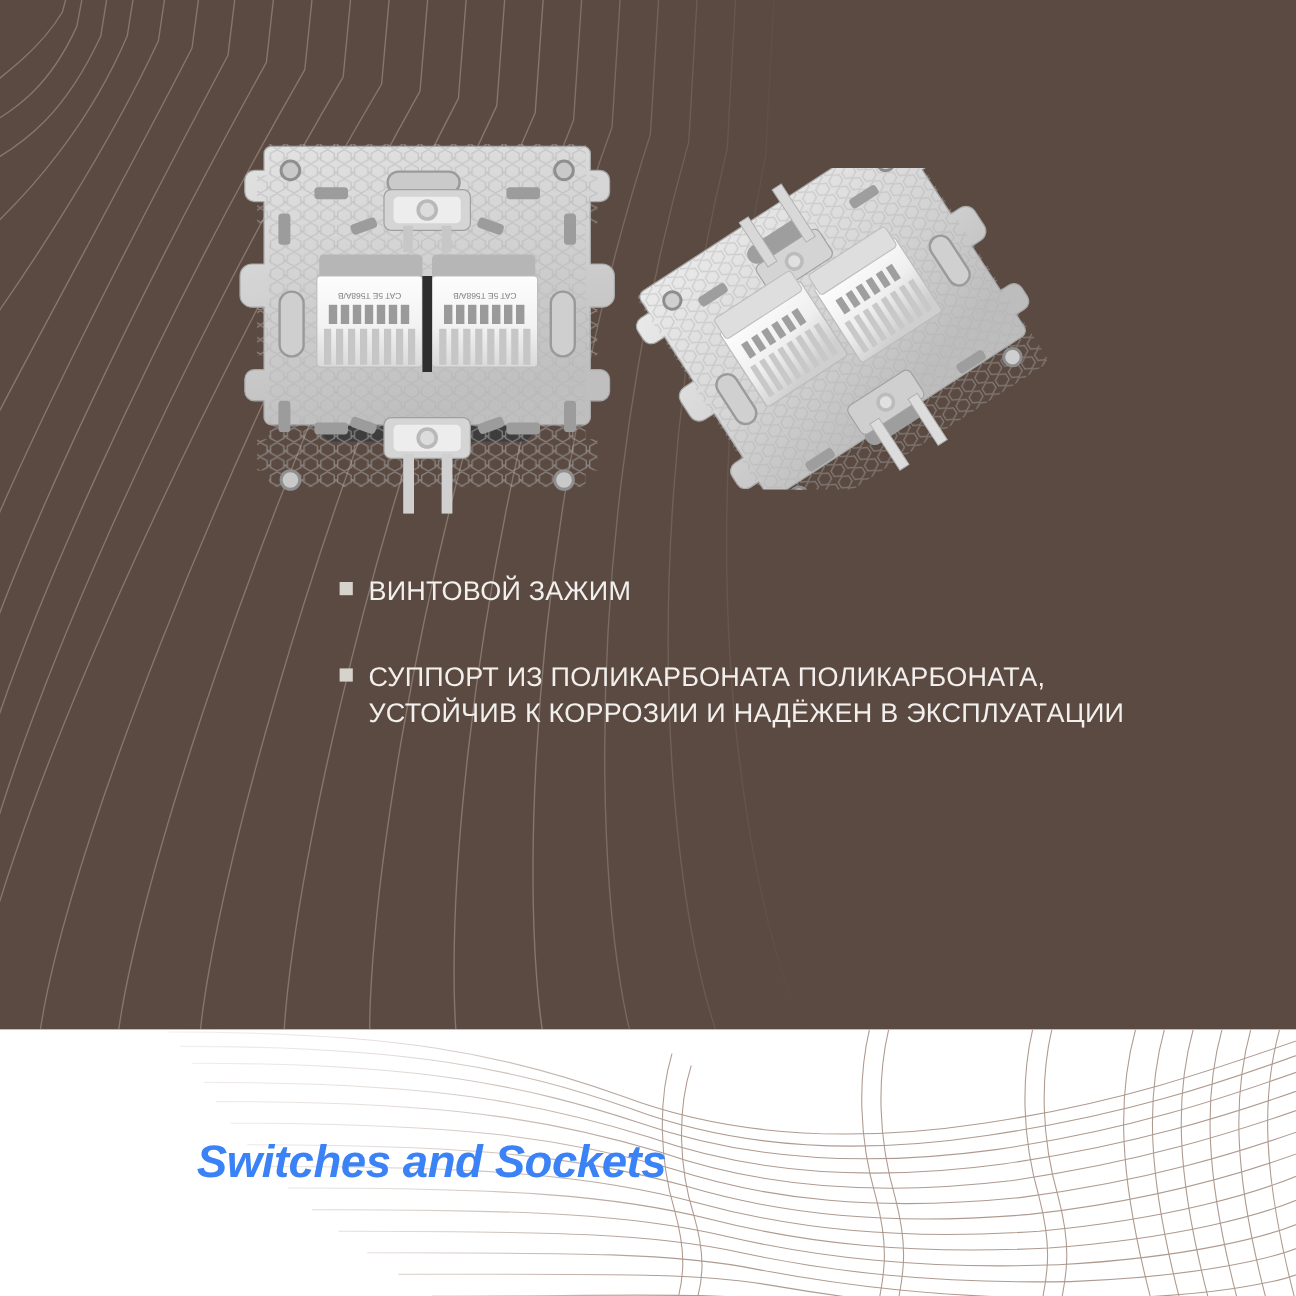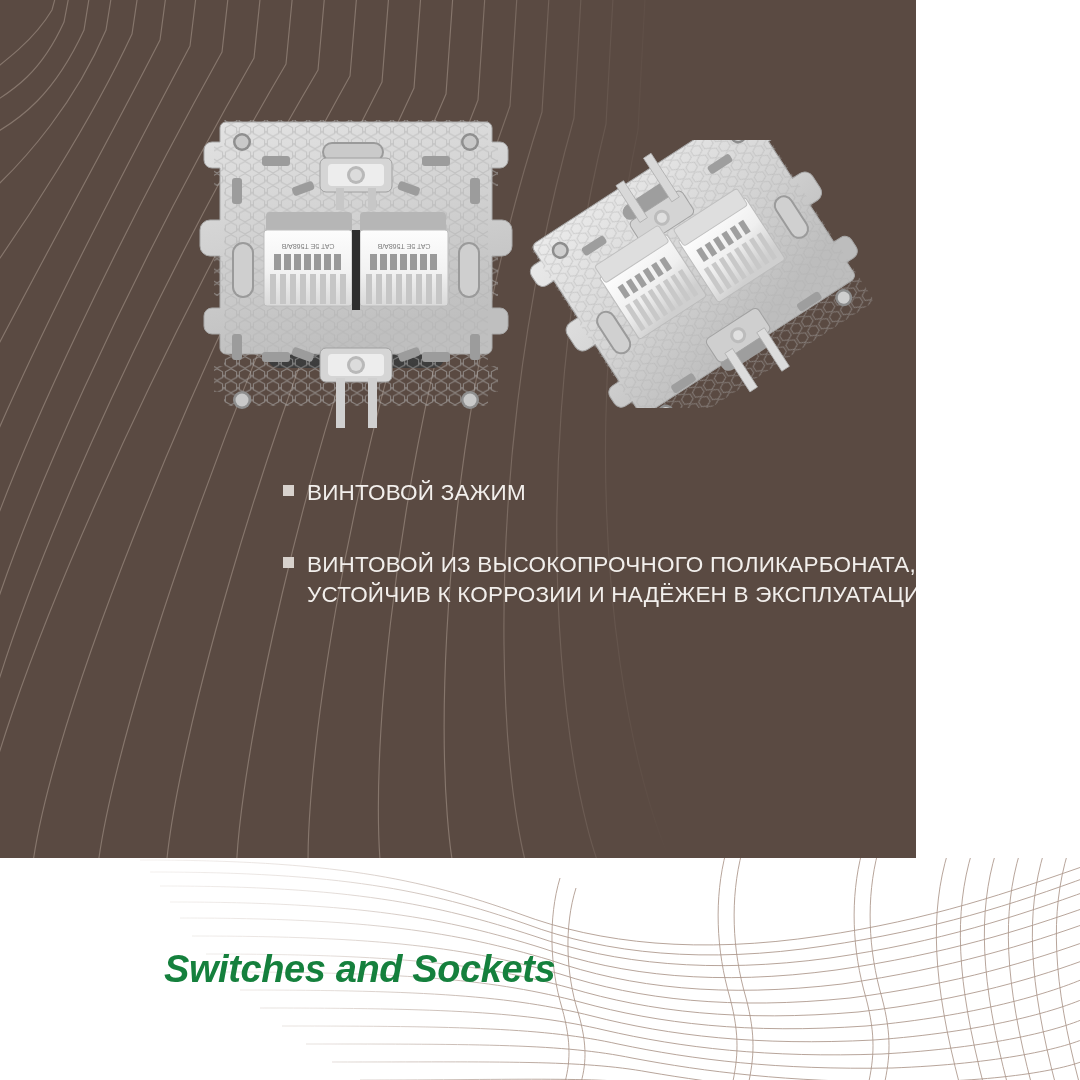--- a/index.html
+++ b/index.html
@@ -7,21 +7,21 @@
   html,body { width:1080px; height:1080px; overflow:hidden; }
   body {
     font-family:"Liberation Sans", sans-serif;
     background:#ffffff;
     position:relative;
   }
   #stage { position:absolute; inset:0; width:1080px; height:1080px; overflow:hidden; }
 
   
   .hero {
-    position:absolute; left:0; top:0; width:916px; height:858px;
+    position:absolute; left:0; top:0; width:1080px; height:858px;
     background:#5a4a42;
     overflow:hidden;
   }
   .hero-lines { position:absolute; left:0; top:0; width:1080px; height:858px; }
 
   
   .product { position:absolute; }
   #product-front { left:196px; top:112px; width:320px; height:318px; }
   #product-angled { left:518px; top:140px; width:368px; height:268px; }
 
@@ -46,21 +46,21 @@
 
   
   .footer {
     position:absolute; left:0; top:858px; width:1080px; height:222px;
     background:#ffffff; overflow:hidden;
   }
   .footer-lines { position:absolute; left:0; top:0; width:1080px; height:222px; }
   .brand {
     position:absolute; left:164px; top:948px;
     font-size:38px; font-weight:bold; font-style:italic;
-    color:#15803d; letter-spacing:-0.4px;
+    color:#3b82f6; letter-spacing:-0.4px;
     white-space:nowrap;
   }
 </style>
 </head>
 <body>
 
 <div id="stage">
 
   <section class="hero">
 
@@ -353,21 +353,21 @@
       </g>
     </svg>
 
     <ul class="features">
       <li class="feature-row">
         <span class="bullet"></span>
         <span class="feature-text">ВИНТОВОЙ ЗАЖИМ</span>
       </li>
       <li class="feature-row">
         <span class="bullet"></span>
-        <span class="feature-text">ВИНТОВОЙ ИЗ ВЫСОКОПРОЧНОГО ПОЛИКАРБОНАТА,
+        <span class="feature-text">СУППОРТ ИЗ ПОЛИКАРБОНАТА ПОЛИКАРБОНАТА,
 УСТОЙЧИВ К КОРРОЗИИ И НАДЁЖЕН В ЭКСПЛУАТАЦИИ</span>
       </li>
     </ul>
   </section>
 
   <section class="footer">
     <svg class="footer-lines" viewBox="0 0 1080 222" preserveAspectRatio="none">
       <defs>
         <linearGradient id="fadeL" x1="0" y1="0" x2="1" y2="0">
           <stop offset="0" stop-color="#ffffff" stop-opacity="0"></stop>

